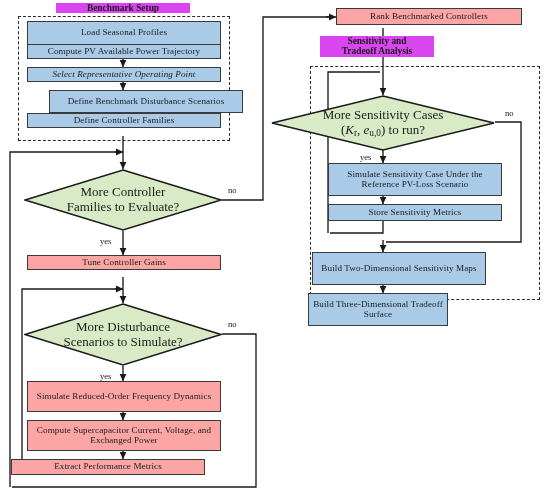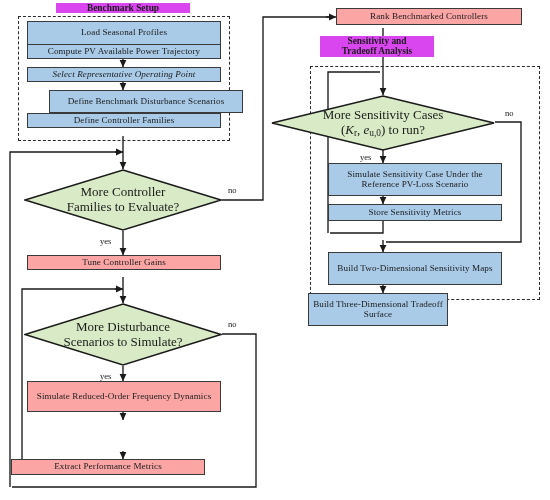--- a/index.html
+++ b/index.html
@@ -146,34 +146,35 @@
     </svg>
     <div class="dtext">
       <span>More Disturbance</span><br>
       <span>Scenarios to Simulate?</span>
     </div>
   </div>
   <div class="edgelabel" style="left:228px;top:320px;">no</div>
   <div class="edgelabel" style="left:100px;top:372px;">yes</div>
 
   <div class="node purple" style="left:27px;top:381px;width:194px;height:31px;">Simulate Reduced-Order Frequency Dynamics</div>
+  <div class="node purple" style="left:27px;top:420px;width:194px;height:31px;">Compute Supercapacitor Current, Voltage, and Exchanged Power</div>
   <div class="node purple" style="left:11px;top:459px;width:194px;height:16px;">Extract Performance Metrics</div>
 
   <div class="node purple" style="left:336px;top:8px;width:186px;height:17px;">Rank Benchmarked Controllers</div>
 
   <div class="diamond" style="left:271px;top:95px;width:224px;height:56px;">
     <svg class="dshape" viewBox="0 0 224 56" preserveAspectRatio="none">
       <polygon points="112,1 223,28 112,55 1,28" fill="#d8ebc6" stroke="#1a1a1a" stroke-width="1.6"></polygon>
     </svg>
     <div class="dtext">
       <span>More Sensitivity Cases</span><br>
       <span>(<i>K</i><sub>r</sub>, <i>e</i><sub>u,0</sub>) to run?</span>
     </div>
   </div>
   <div class="edgelabel" style="left:505px;top:109px;">no</div>
   <div class="edgelabel" style="left:360px;top:153px;">yes</div>
 
   <div class="node blue" style="left:328px;top:163px;width:174px;height:33px;">Simulate Sensitivity Case Under the Reference PV-Loss Scenario</div>
   <div class="node blue" style="left:328px;top:204px;width:174px;height:17px;">Store Sensitivity Metrics</div>
-  <div class="node blue" style="left:328px;top:252px;width:174px;height:33px;">Build Two-Dimensional Sensitivity Maps</div>
+  <div class="node blue" style="left:312px;top:252px;width:174px;height:33px;">Build Two-Dimensional Sensitivity Maps</div>
   <div class="node blue" style="left:308px;top:293px;width:140px;height:33px;">Build Three-Dimensional Tradeoff Surface</div>
 
 </div>
 
 </body></html>

